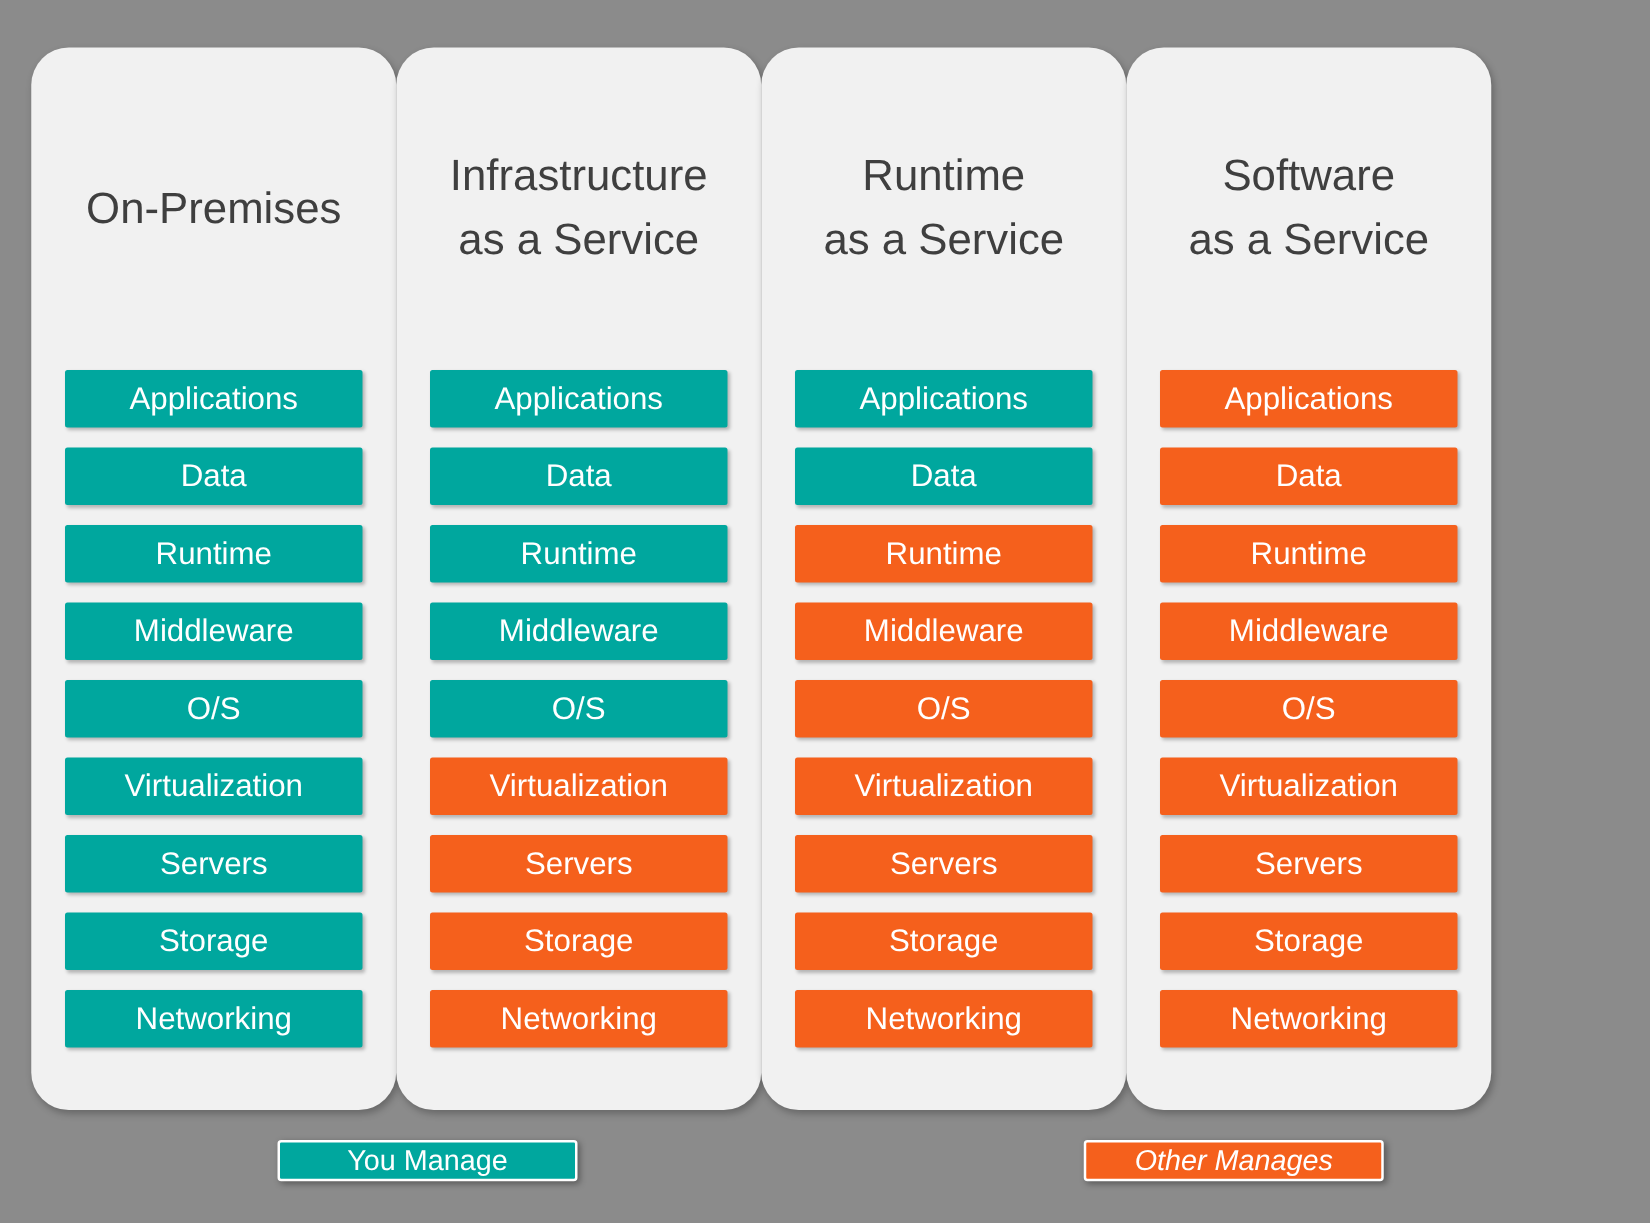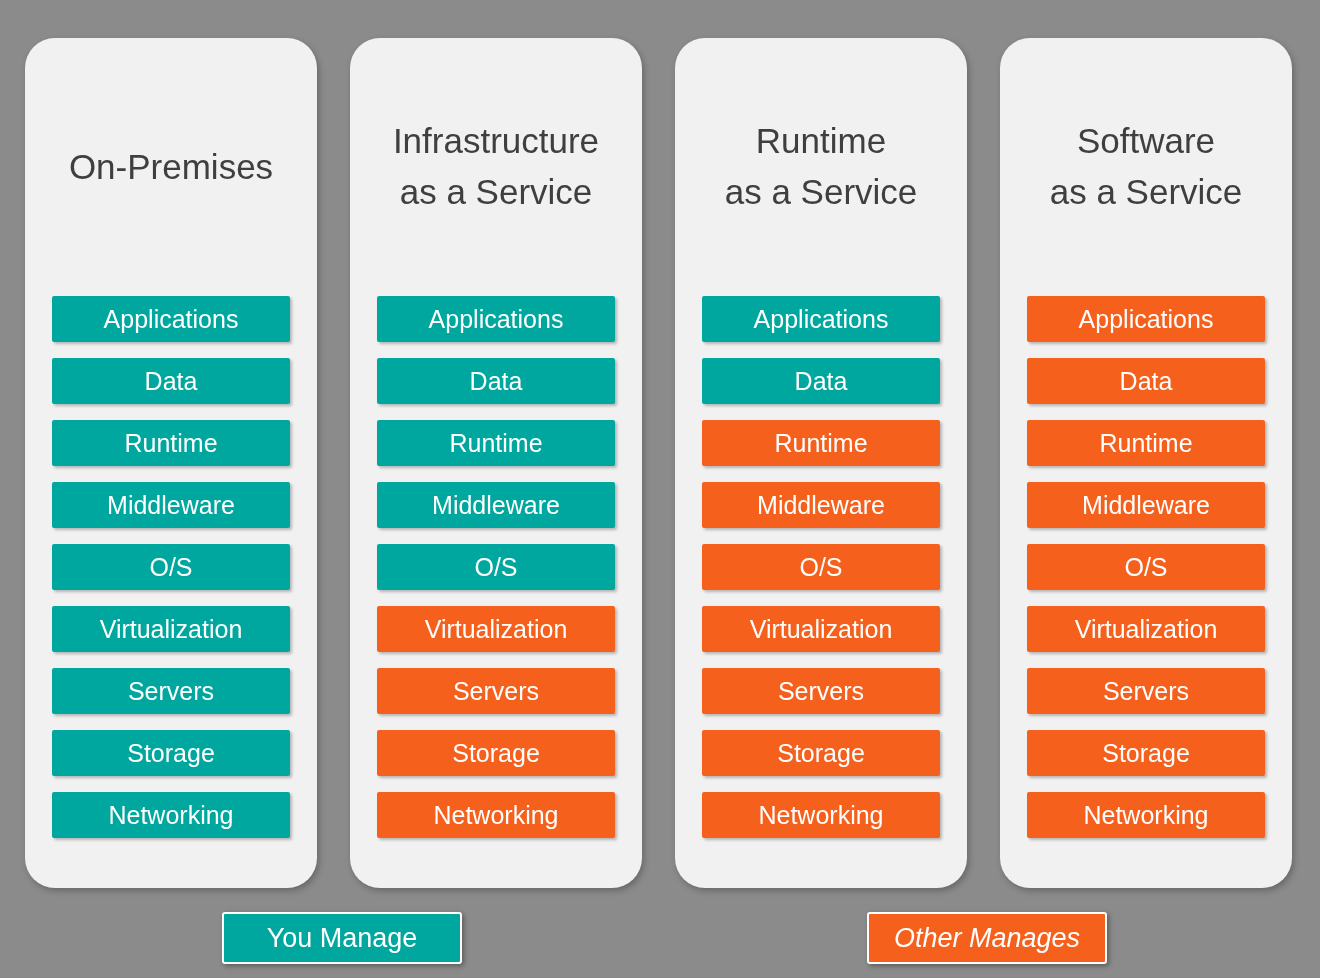--- a/index.html
+++ b/index.html
@@ -9,21 +9,20 @@
     background: var(--bg, #8b8b8b);
     font-family: "Liberation Sans", sans-serif;
     position: relative;
     overflow: hidden;
   }
   .columns {
     position: absolute;
     left: 25px;
     top: 38px;
     display: flex;
-    gap: 33px;
   }
   .card {
     width: 292px;
     height: 850px;
     background: var(--card, #f1f1f1);
     border-radius: 30px;
     box-sizing: border-box;
     padding: 0 27px;
     box-shadow: 2px 3px 6px rgba(0,0,0,0.25);
   }
@@ -52,27 +51,27 @@
     font-size: 25px;
     border-radius: 2px;
     box-shadow: 2px 2px 3px rgba(0,0,0,0.25);
   }
   .layer.you { background: var(--teal, #00a79e); }
   .layer.other { background: var(--orange, #f5601c); }
   .legend-item {
     position: absolute;
     top: 912px;
     width: 240px;
-    height: 52px;
+    height: 33px;
     box-sizing: border-box;
     display: flex;
     align-items: center;
     justify-content: center;
     color: #ffffff;
-    font-size: 27px;
+    font-size: 23px;
     border: 2px solid #ffffff;
     border-radius: 3px;
     box-shadow: 2px 2px 5px rgba(0,0,0,0.35);
   }
   .legend-you { left: 222px; background: var(--teal, #00a79e); }
   .legend-other { left: 867px; background: var(--orange, #f5601c); font-style: italic; }
 </style>
 </head>
 <body>
 

